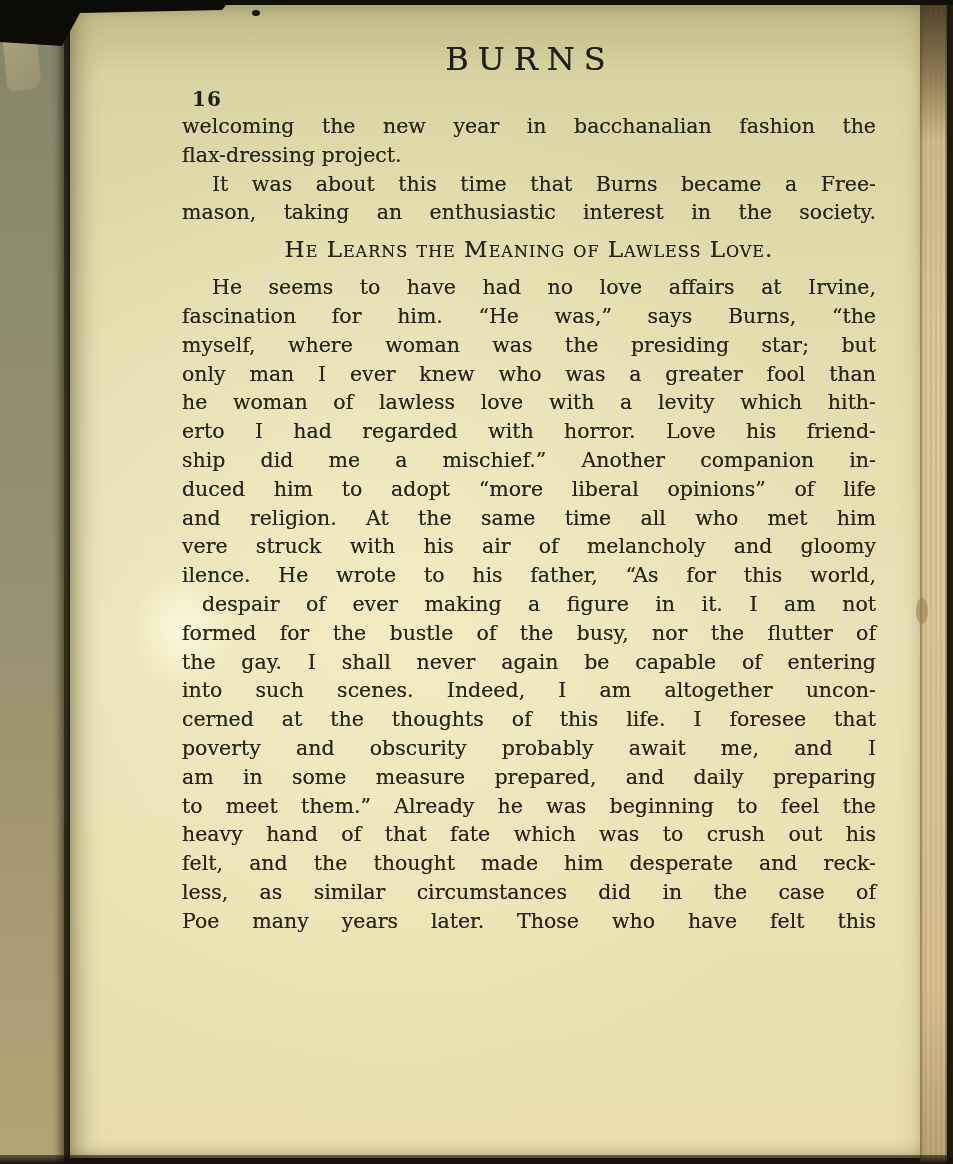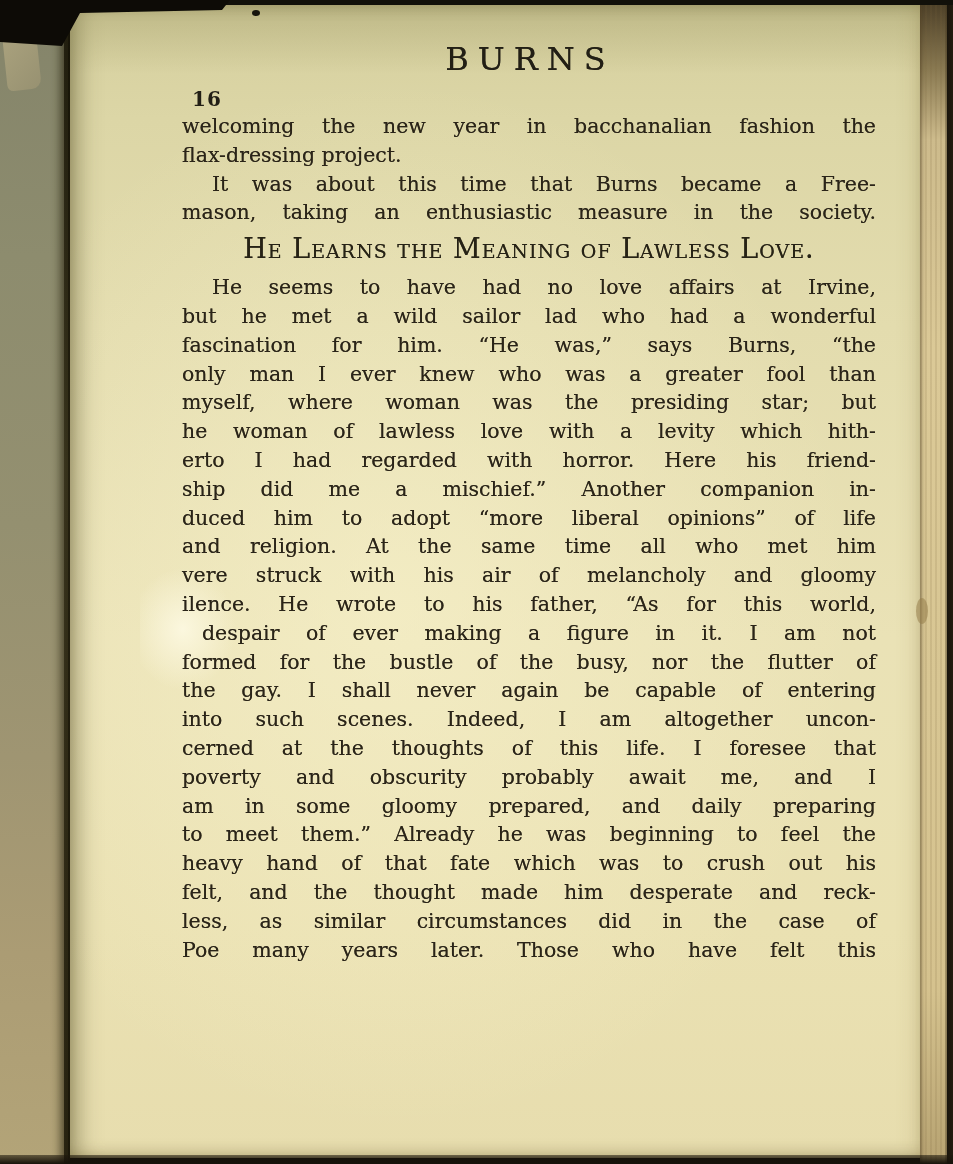--- a/index.html
+++ b/index.html
@@ -102,21 +102,21 @@
   }
   .line{
     height:28.8px;line-height:28.8px;white-space:nowrap;
     text-align:justify;text-align-last:justify;
   }
   .line.short{text-align-last:left;}
   .line.indent{text-indent:30px;}
   .line.indent-sm{text-indent:20px;}
   .heading{
     height:30px;line-height:30px;margin:7px 0 9px;
-    text-align:center;font-variant:small-caps;font-size:27px;letter-spacing:1px;
+    text-align:center;font-variant:small-caps;font-size:23px;letter-spacing:1px;
     color:#262215;text-shadow:0 0 0.6px rgba(38,34,21,0.7);
   }
 </style>
 </head>
 <body>
 
 <div class="scan">
 
   <div class="cover">
     <div class="cover-tear"></div>
@@ -133,43 +133,42 @@
       <span class="title">BURNS</span>
     </div>
 
     <div class="text-block">
       <div class="para">
           <div class="line">welcoming the new year in bacchanalian fashion the</div>
           <div class="line short">flax-dressing  project.</div>
         </div>
       <div class="para">
           <div class="line indent">It was about this time that Burns became a Free-</div>
-          <div class="line">mason, taking an enthusiastic measure in the society.</div>
+          <div class="line">mason, taking an enthusiastic interest in the society.</div>
         </div>
       <div class="heading">He Learns the Meaning of Lawless Love.</div>
       <div class="para">
           <div class="line indent">He seems to have had no love affairs at Irvine,</div>
-          <div class="line">but he met a wild sailor lad who had a wonderful</div>
           <div class="line">fascination for him.  “He was,” says Burns, “the</div>
+          <div class="line">myself, where woman was the presiding star; but</div>
           <div class="line">only man I ever knew who was a greater fool than</div>
-          <div class="line">myself, where woman was the presiding star; but</div>
           <div class="line">he woman of lawless love with a levity which hith-</div>
-          <div class="line">erto I had regarded with horror.  Here his friend-</div>
+          <div class="line">erto I had regarded with horror.  Love his friend-</div>
           <div class="line">ship did me a mischief.”  Another companion in-</div>
           <div class="line">duced him to adopt “more liberal opinions” of life</div>
           <div class="line">and religion.  At the same time all who met him</div>
           <div class="line">vere struck with his air of melancholy and gloomy</div>
           <div class="line">ilence.  He wrote to his father, “As for this world,</div>
           <div class="line indent-sm">despair of ever making a figure in it.  I am not</div>
           <div class="line">formed for the bustle of the busy, nor the flutter of</div>
           <div class="line">the gay.  I shall never again be capable of entering</div>
           <div class="line">into such scenes.  Indeed, I am altogether uncon-</div>
           <div class="line">cerned at the thoughts of this life.  I foresee that</div>
           <div class="line">poverty and obscurity probably await me, and I</div>
-          <div class="line">am in some gloomy prepared, and daily preparing</div>
+          <div class="line">am in some measure prepared, and daily preparing</div>
           <div class="line">to meet them.”  Already he was beginning to feel the</div>
           <div class="line">heavy hand of that fate which was to crush out his</div>
           <div class="line">felt, and the thought made him desperate and reck-</div>
           <div class="line">less, as similar circumstances did in the case of</div>
           <div class="line">Poe many years later.  Those who have felt this</div>
         </div>
     </div>
   </div>
 
   <div class="page-edges"></div>

